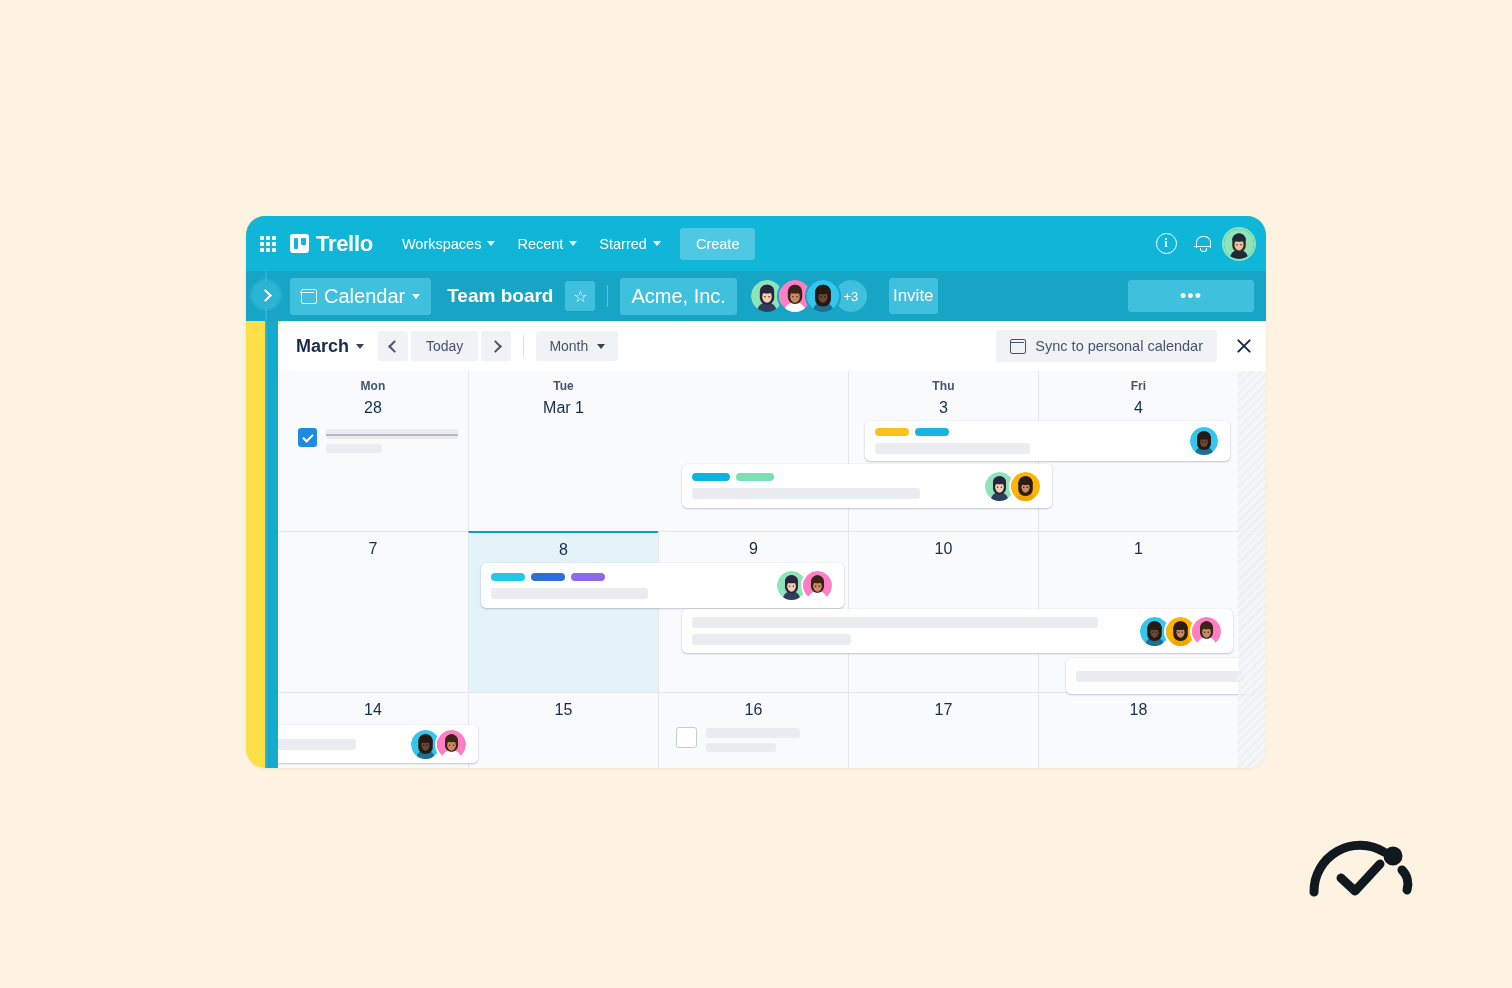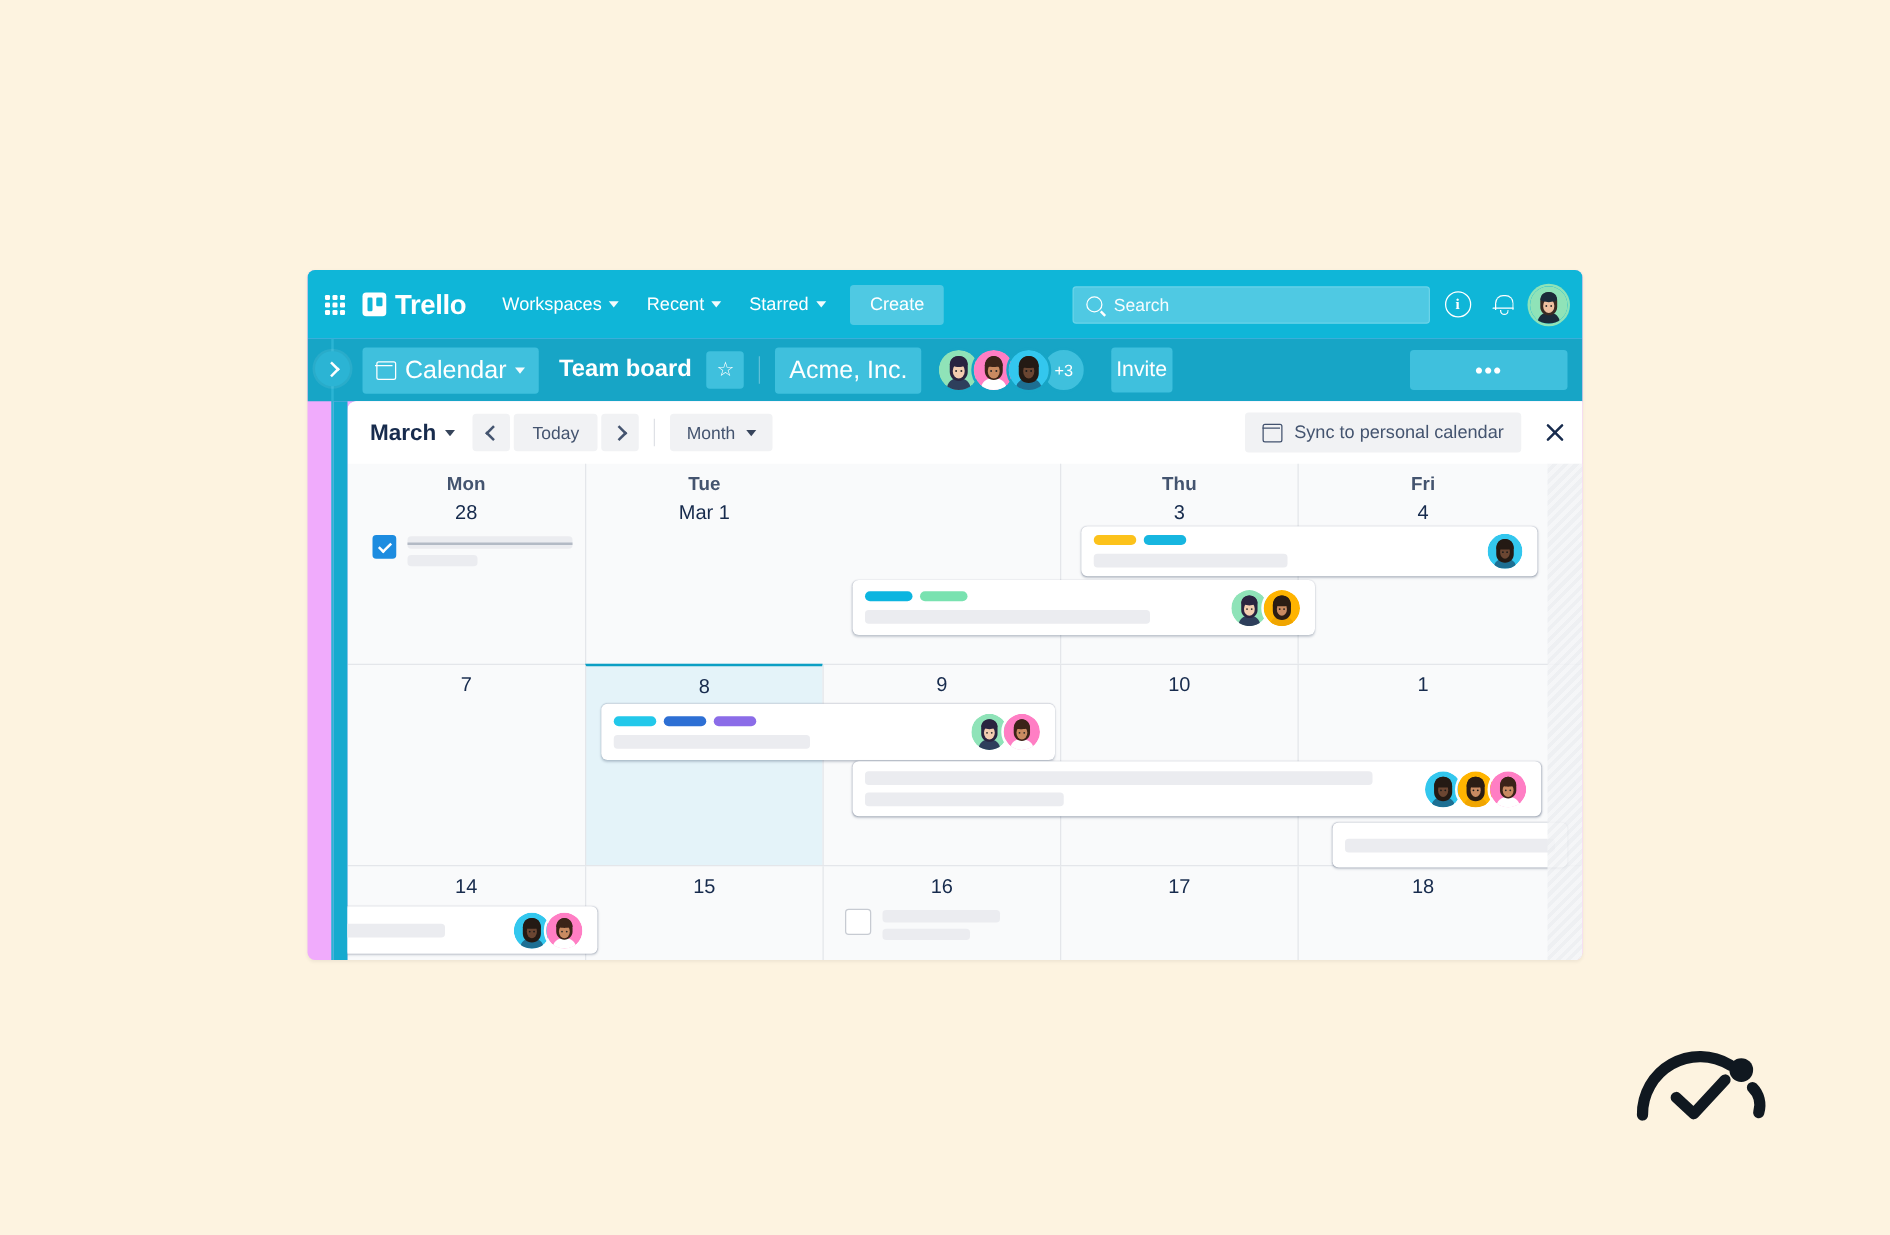--- a/index.html
+++ b/index.html
@@ -9,22 +9,22 @@
     font-family:"Liberation Sans", sans-serif;
     overflow:hidden;
     position:relative;
   }
 
   
   #app-window{
     position:absolute;
     left:246px; top:216px;
     width:1020px; height:552px;
-    background:#f0abfc;
-    border-radius:6px;
+    background:#fde047;
+    border-radius:19px;
     overflow:hidden;
     box-shadow:0 1px 3px rgba(0,0,0,.06);
   }
 
   
   #top-nav{
     position:absolute; left:0; top:0; width:1020px; height:55px;
     background:#0fb6d8;
     display:flex; align-items:center;
     box-sizing:border-box;
@@ -193,21 +193,21 @@
     position:absolute;top:0;bottom:0;width:190px;
     border-left:1px solid #e4e6ea;box-sizing:border-box;
   }
   .day-col.c0{left:0;border-left:none;}
   .day-col.c1{left:190px;}
   .day-col.c2{left:380px;}
   .day-col.c3{left:570px;}
   .day-col.c4{left:760px;width:200px;}
   .day-col.today{background:#e4f3f9;border-top:2px solid #0c9fc4;margin-top:-1px;}
   .dow{
-    text-align:center;font-size:15px;font-weight:bold;color:#44546f;
+    text-align:center;font-size:12px;font-weight:bold;color:#44546f;
     padding-top:8px;letter-spacing:.1px;
   }
   .dnum{text-align:center;font-size:16px;color:#172b4d;padding-top:5px;}
   #week-1 .dnum{padding-top:6px;}
 
   
   #grid-scroll{
     position:absolute;right:0;top:0;width:28px;height:397px;
     background:repeating-linear-gradient(135deg,#f4f5f7 0 3px,#eceef1 3px 6px);
     opacity:.85;z-index:6;pointer-events:none;
@@ -286,24 +286,20 @@
       <span class="caret"></span>
     </div>
     <div class="nav-item">
       <span>Starred</span>
       <span class="caret"></span>
     </div>
 
     <div id="create-button">Create</div>
 
     <div id="search-wrap">
-      <div id="search-box">
-        <span class="search-glyph"></span>
-        <span id="search-placeholder">Search</span>
-      </div>
       <div class="icon-btn">
         <span class="info-circle">i</span>
       </div>
       <div class="icon-btn">
         <span class="bell">
           <span class="bell-body"></span>
             <span class="bell-lip"></span>
             <span class="bell-clapper"></span>
         </span>
       </div>

